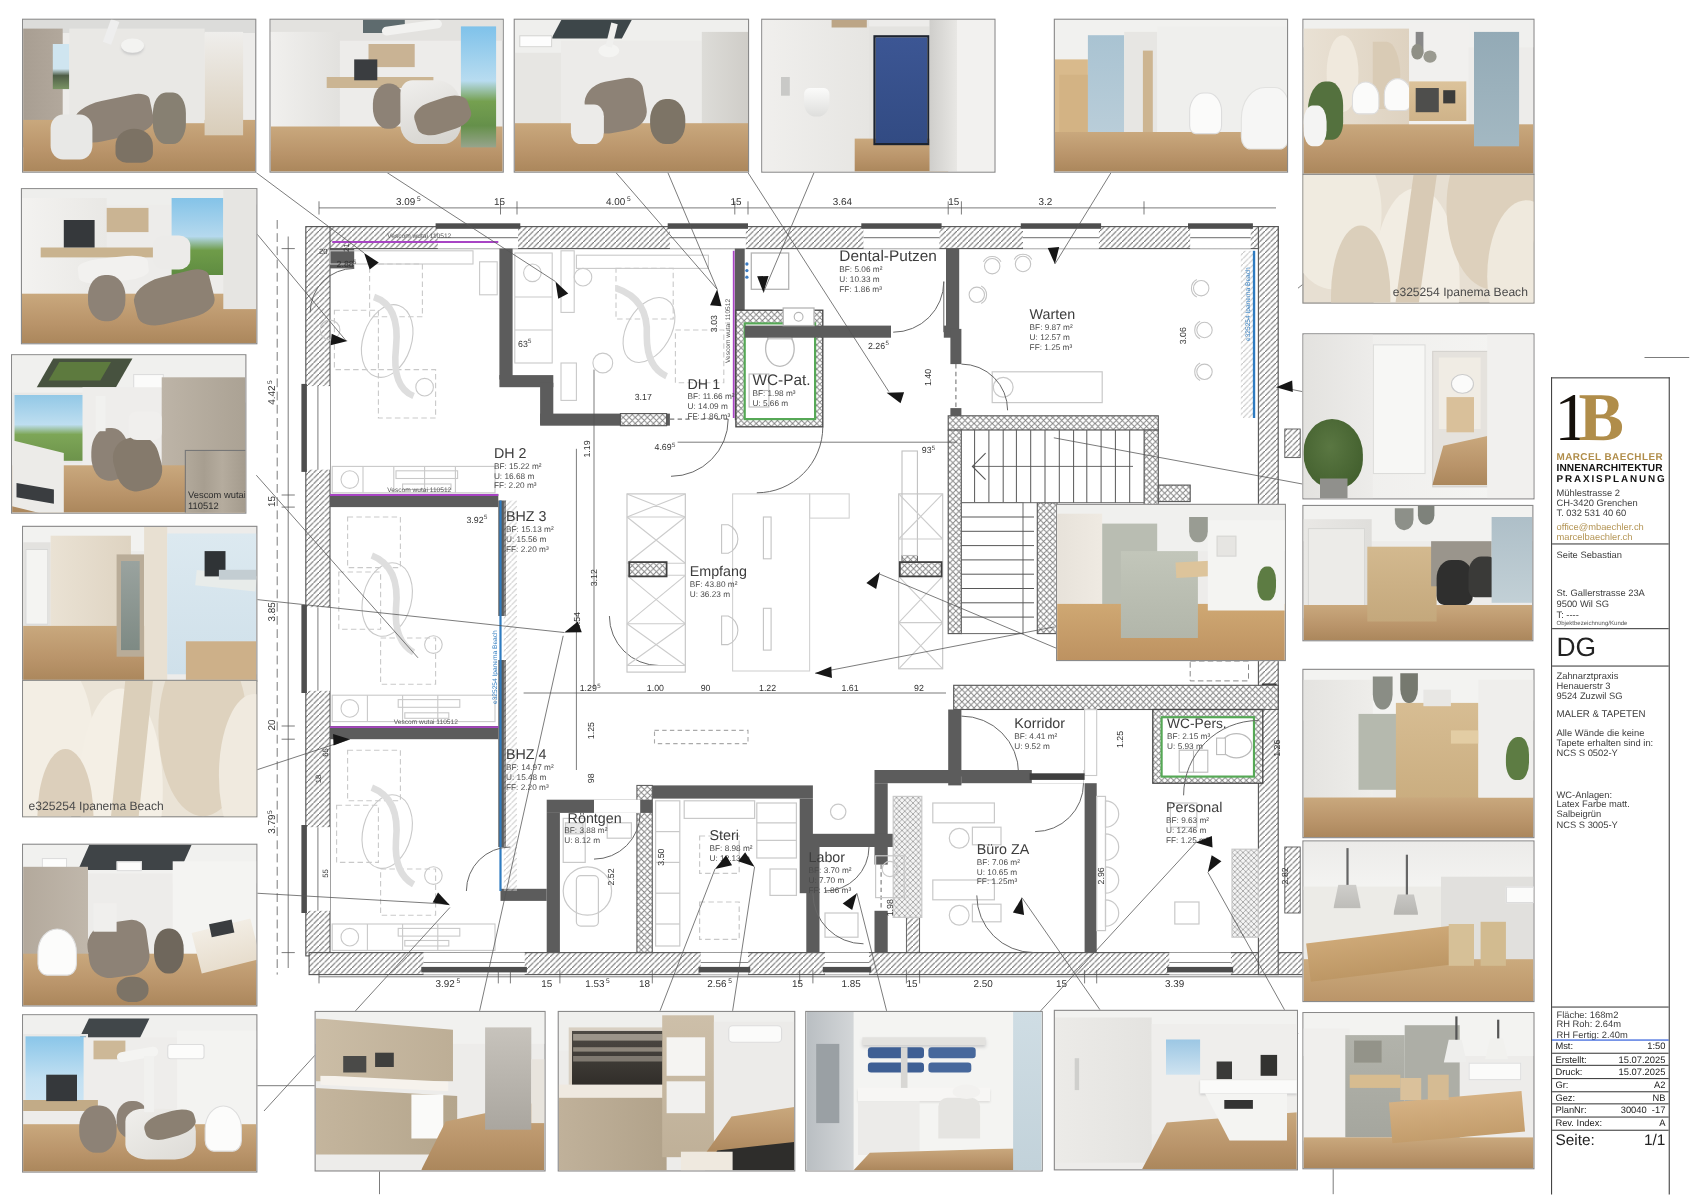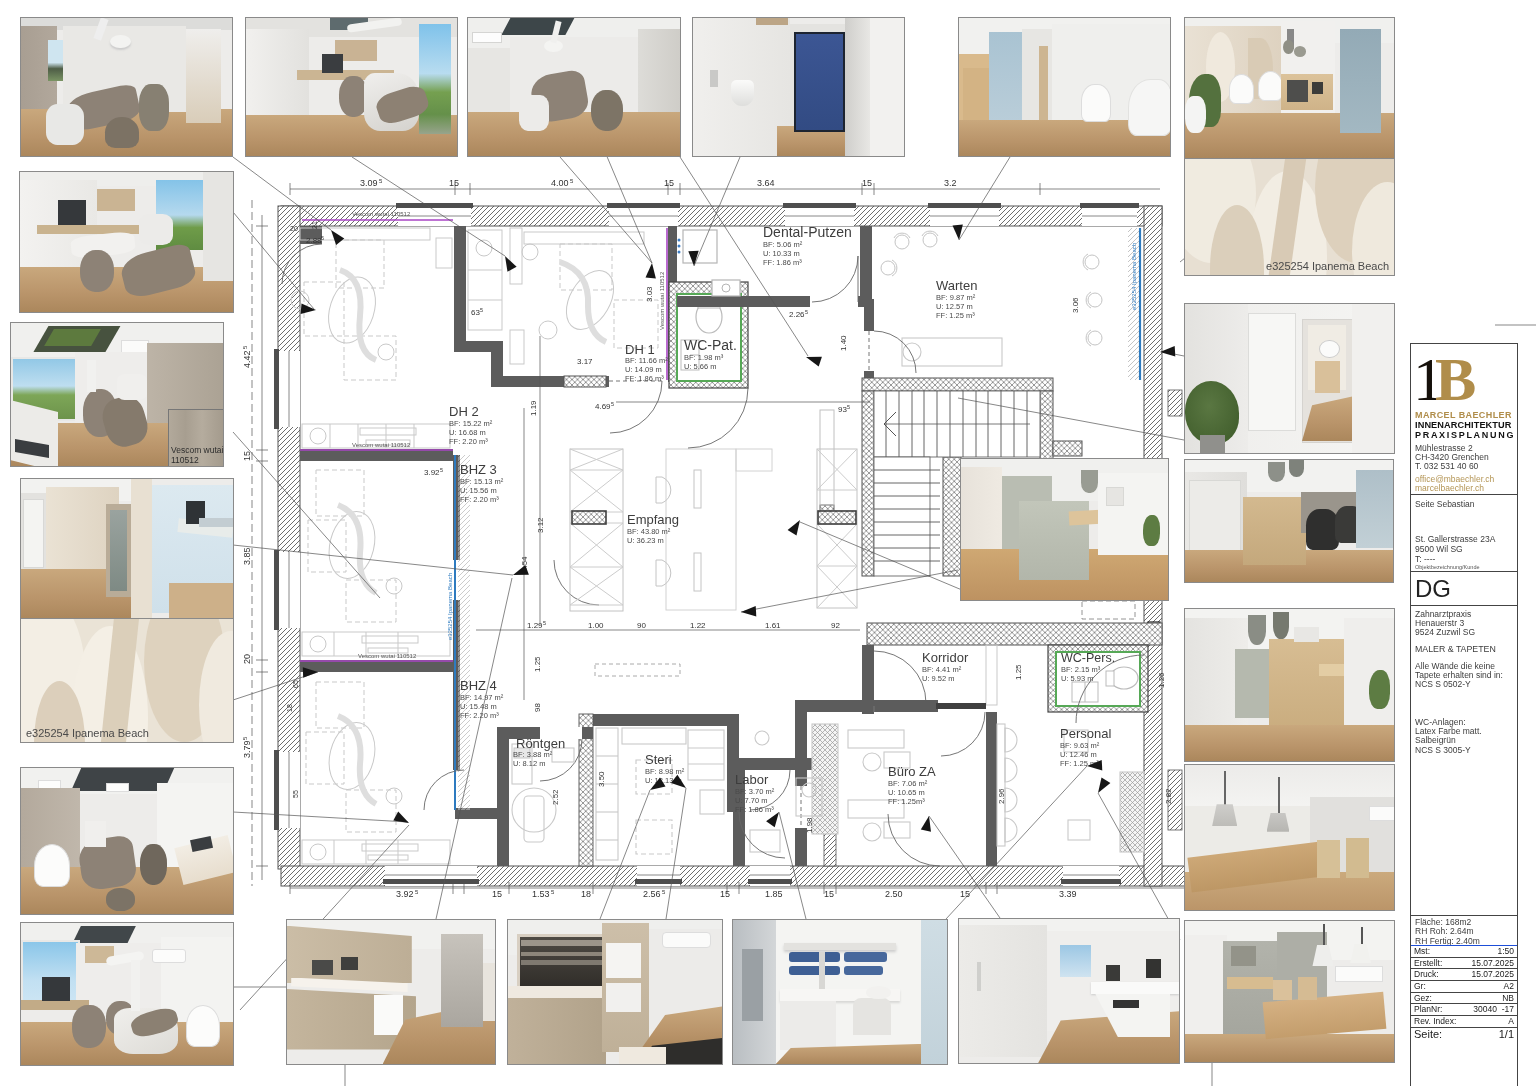--- a/index.html
+++ b/index.html
@@ -1036,18 +1036,18 @@
         <span style="position:absolute;right:3px;top:0">NB</span>
       </div>
   <div style="position:relative;height:10.7px;border-top:1px solid #444;font-size:8.5px;color:#222">
         <span style="position:absolute;left:3px;top:0">PlanNr:</span>
         <span style="position:absolute;right:3px;top:0">30040&nbsp;&nbsp;-17</span>
       </div>
   <div style="position:relative;height:10.7px;border-top:1px solid #444;font-size:8.5px;color:#222">
         <span style="position:absolute;left:3px;top:0">Rev. Index:</span>
         <span style="position:absolute;right:3px;top:0">A</span>
       </div>
-  <div style="position:relative;height:10.7px;border-top:1px solid #444;font-size:11px;color:#222">
+  <div style="position:relative;height:10.7px;border-top:1px solid #444;font-size:14px;color:#222">
         <span style="position:absolute;left:3px;top:0">Seite:</span>
         <span style="position:absolute;right:3px;top:0">1/1</span>
       </div>
  </div>
 </div>
 
 </body></html>

